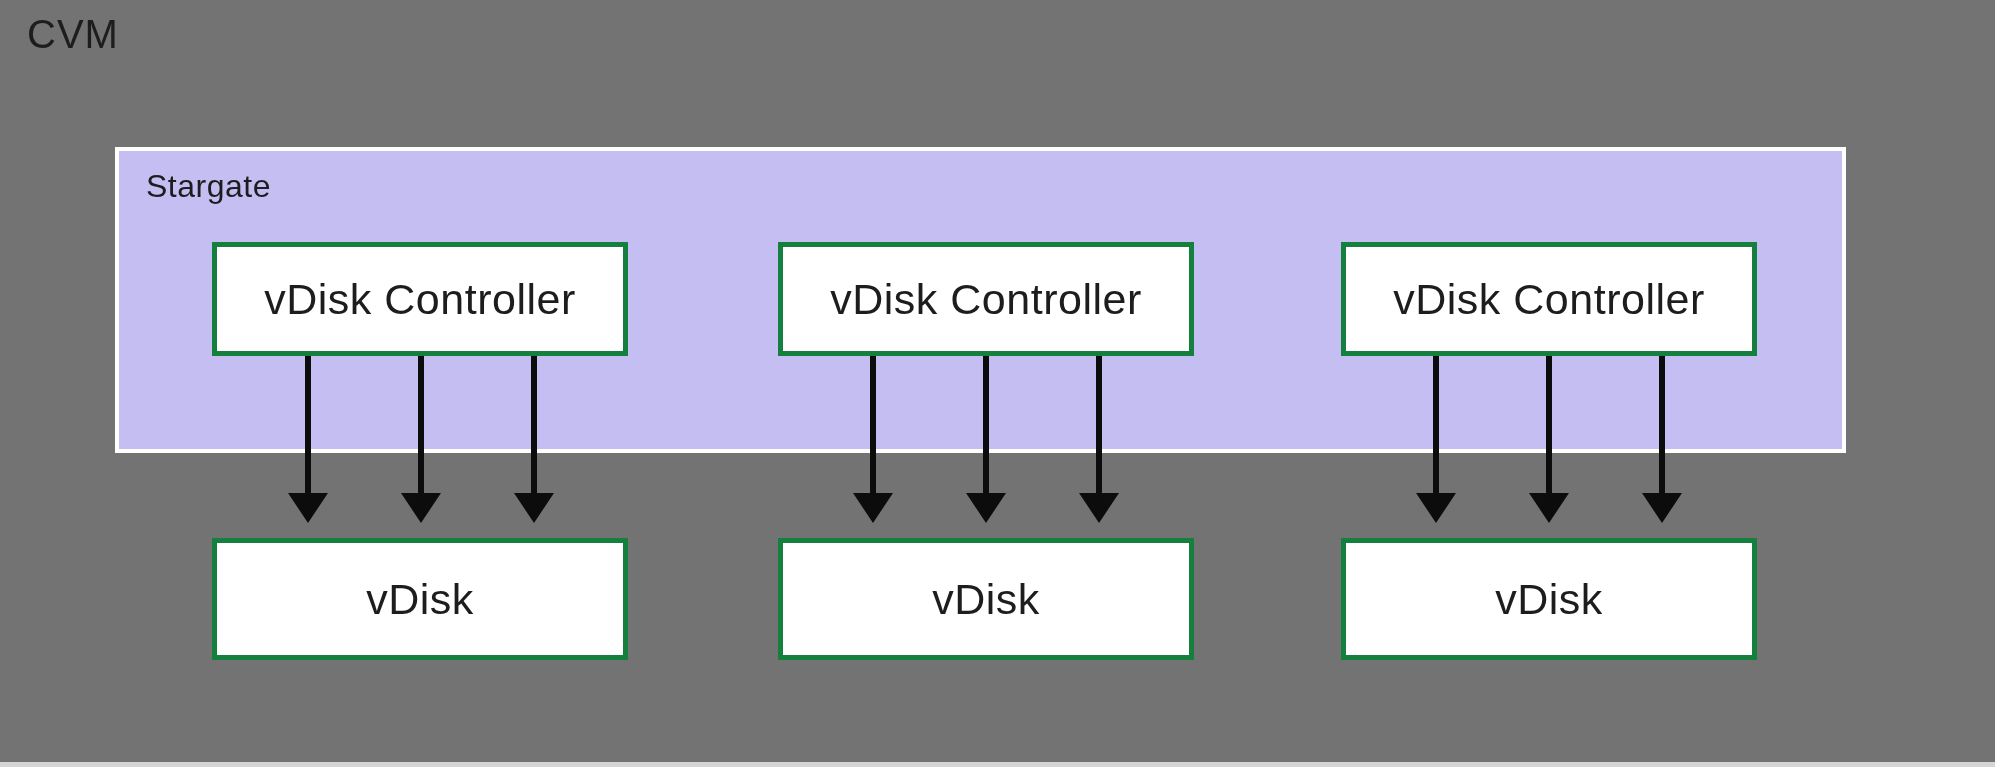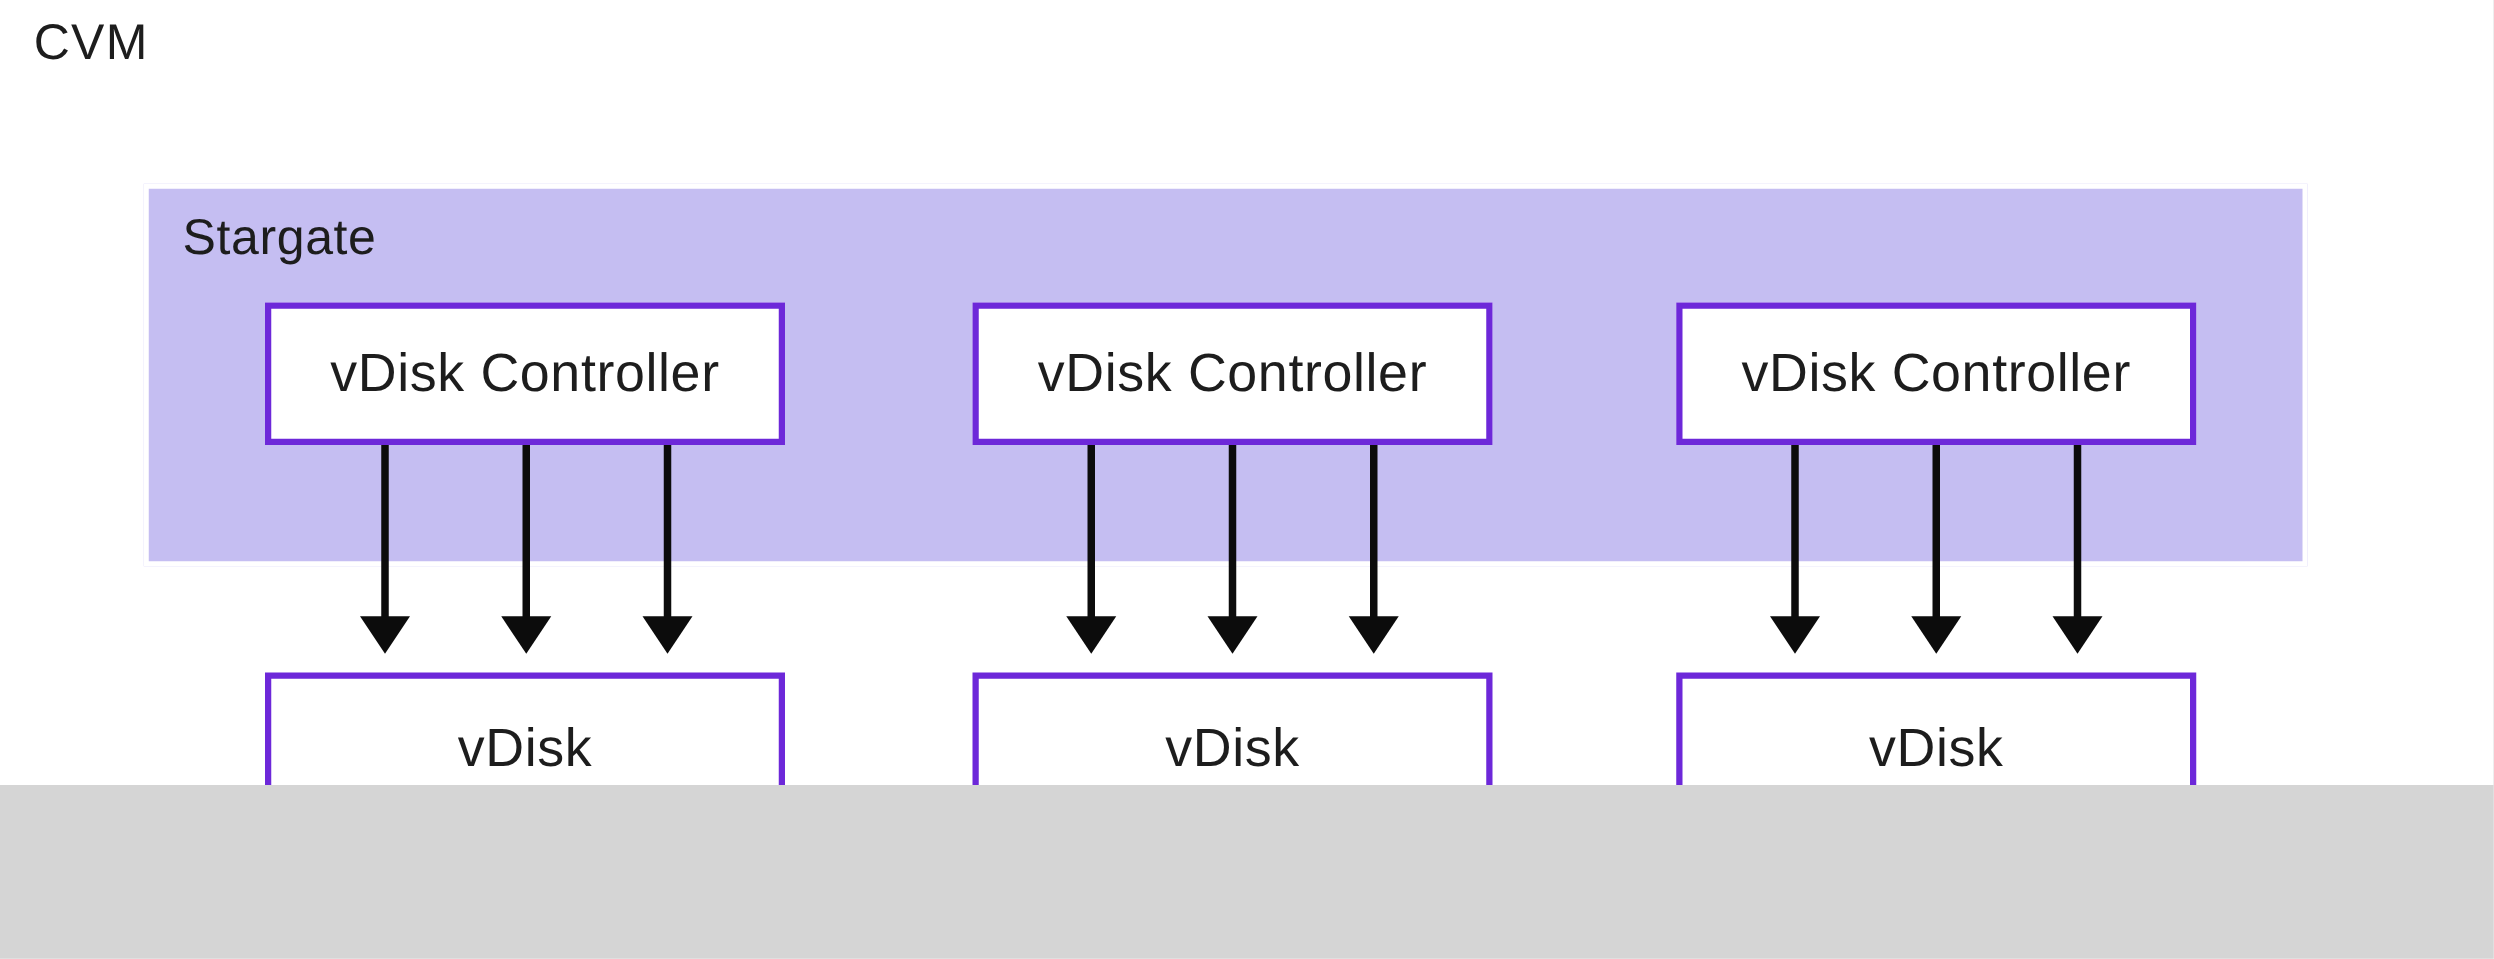--- a/index.html
+++ b/index.html
@@ -3,22 +3,22 @@
 <meta charset="utf-8">
 <style>
   html, body {
     margin: 0;
     padding: 0;
     background: #d5d5d5;
   }
   .canvas {
     position: relative;
     width: 1995px;
-    height: 628px;
-    background: #ffffff;
+    height: 762px;
+    background: #737373;
     font-family: "Liberation Sans", "DejaVu Sans", sans-serif;
     color: #1d1d1d;
     overflow: hidden;
   }
   .cvm-label {
     position: absolute;
     left: 27px;
     top: 12px;
     font-size: 40px;
     letter-spacing: 1px;
@@ -31,29 +31,29 @@
     width: 1731px;
     height: 306px;
     background: #c5bef2;
     border: 4px solid #ffffff;
     box-sizing: border-box;
   }
   .stargate-label {
     position: absolute;
     left: 27px;
     top: 17px;
-    font-size: 40px;
+    font-size: 32px;
     letter-spacing: 0.5px;
     color: #1d1d1d;
   }
   .node-box {
     position: absolute;
     width: 416px;
     background: #ffffff;
-    border: 5px solid #6d28d9;
+    border: 5px solid #15803d;
     box-sizing: border-box;
     display: flex;
     align-items: center;
     justify-content: center;
     font-size: 43px;
     letter-spacing: 0.5px;
     color: #1d1d1d;
     white-space: nowrap;
   }
   .controller-box { top: 242px; height: 114px; }

